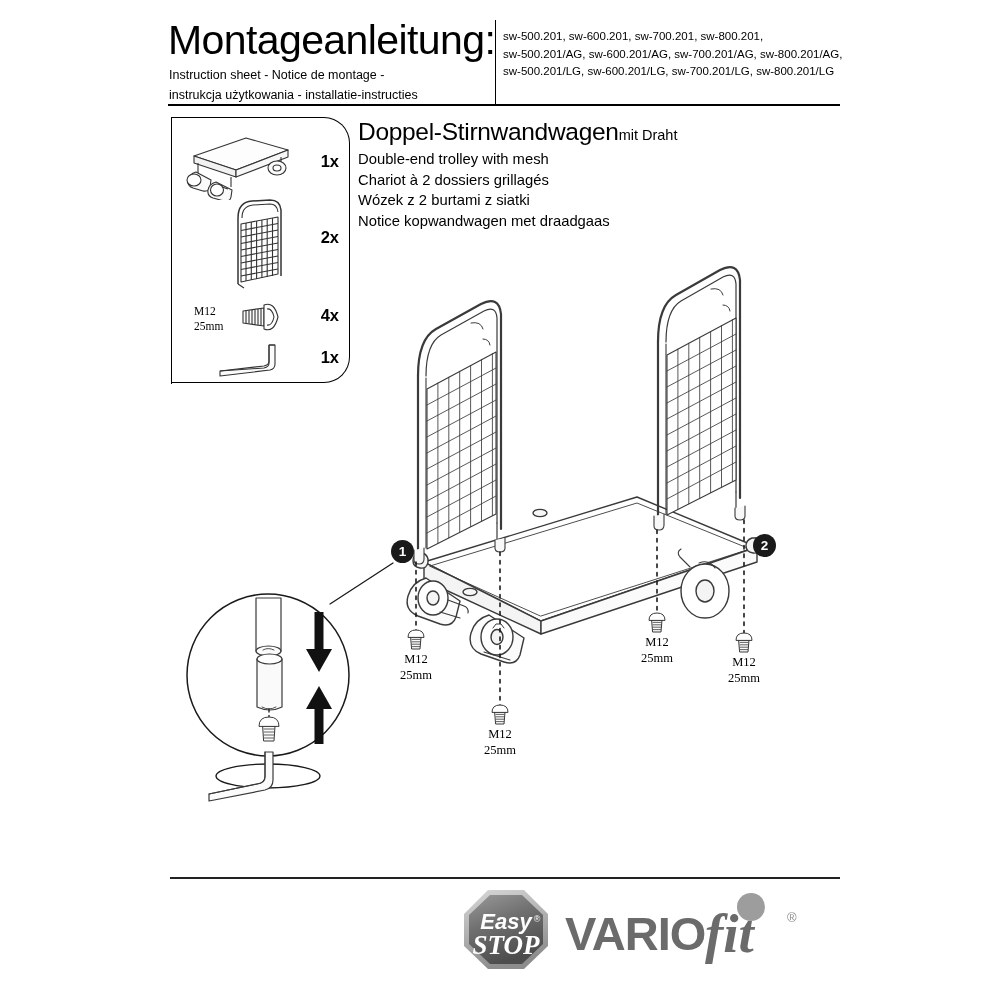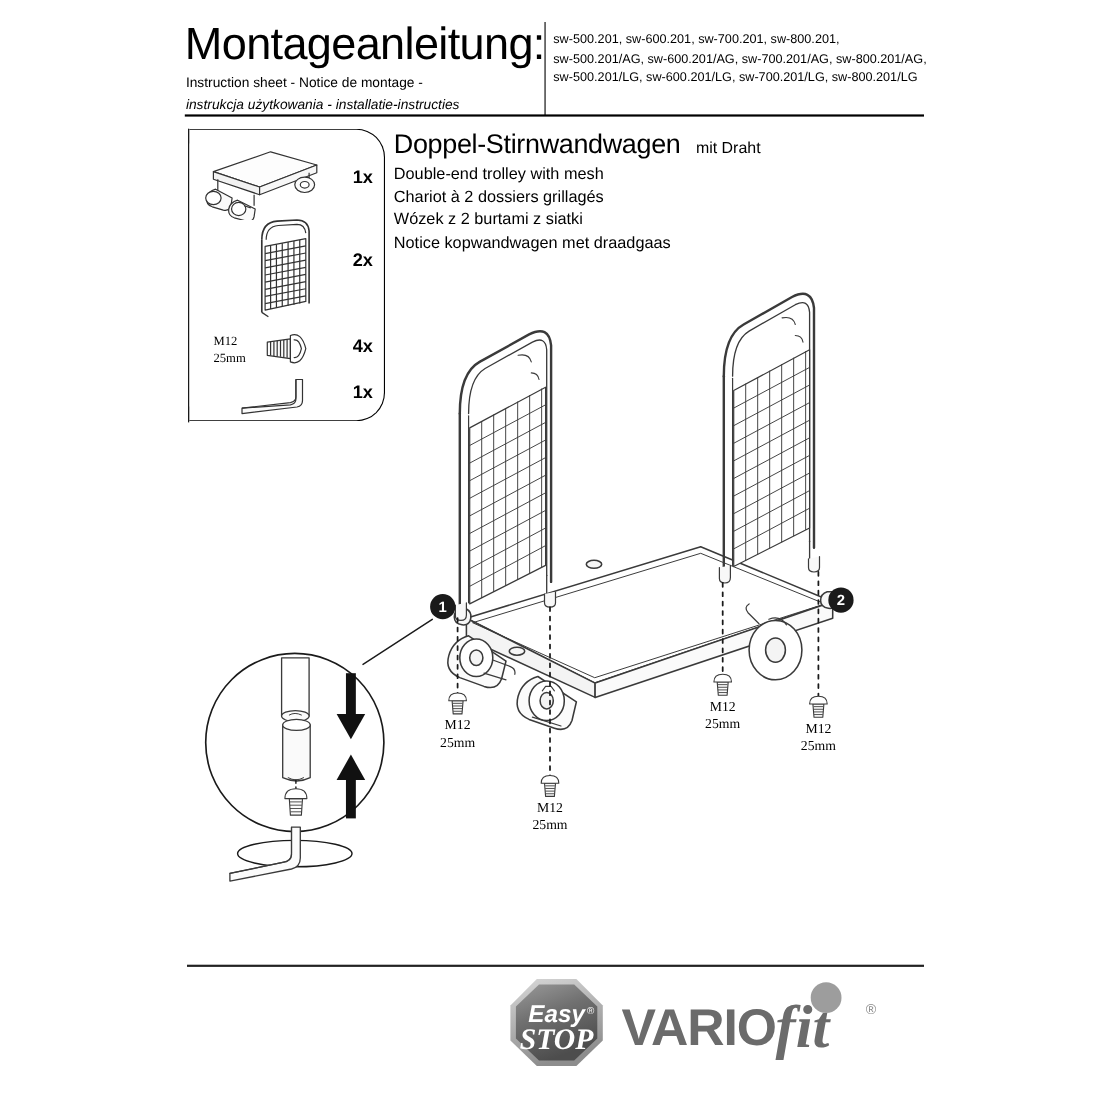--- a/index.html
+++ b/index.html
@@ -48,21 +48,20 @@
     top: 50px;
     font-size: 12.5px;
     white-space: nowrap;
   }
   .hdr-sub2 {
     position: absolute;
     left: 1px;
     top: 70px;
     font-size: 12.5px;
     white-space: nowrap;
-    font-style: italic;
   }
   .hdr-divider {
     position: absolute;
     left: 327px;
     top: 2px;
     width: 1px;
     height: 85px;
     background: #000;
   }
   .hdr-codes {
@@ -136,21 +135,21 @@
     font-size: 24.5px;
     font-weight: 400;
     letter-spacing: -0.3px;
     line-height: 28px;
     white-space: nowrap;
     display: block;
   }
   .t-main .sup {
     font-size: 14.5px;
     letter-spacing: 0;
-    padding-left: 14px;
+    padding-left: 0;
   }
   .t-line {
     font-size: 14.8px;
     line-height: 20.5px;
     white-space: nowrap;
     display: block;
   }
 
   
   .drawing {

